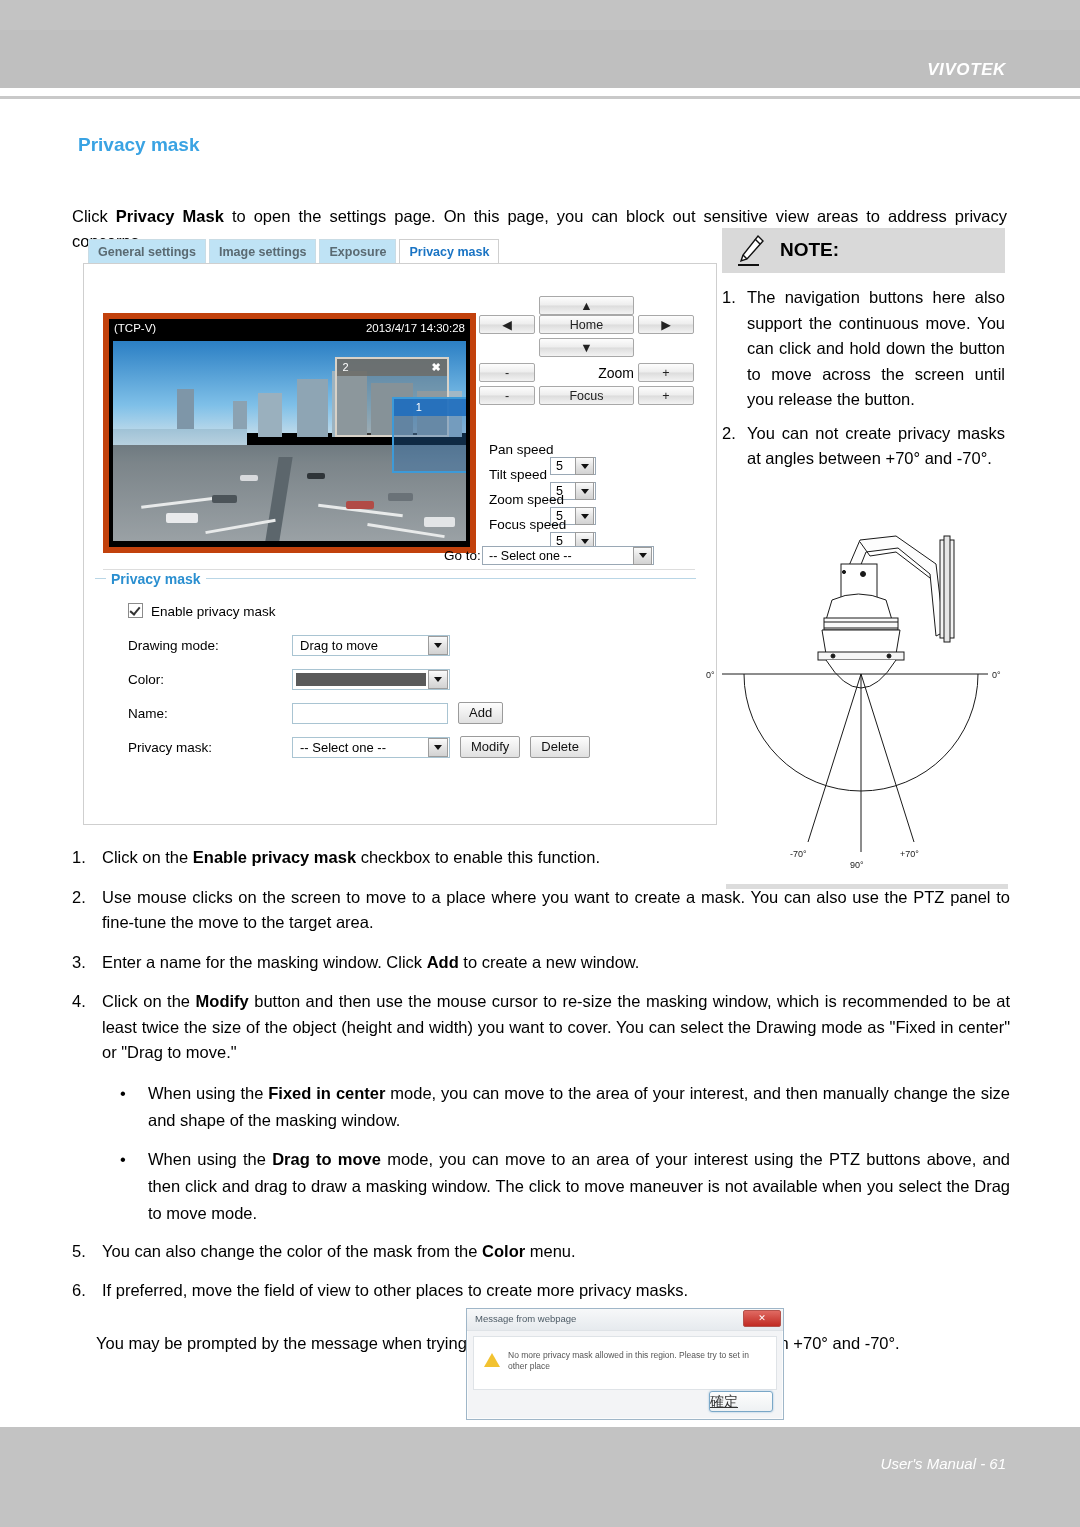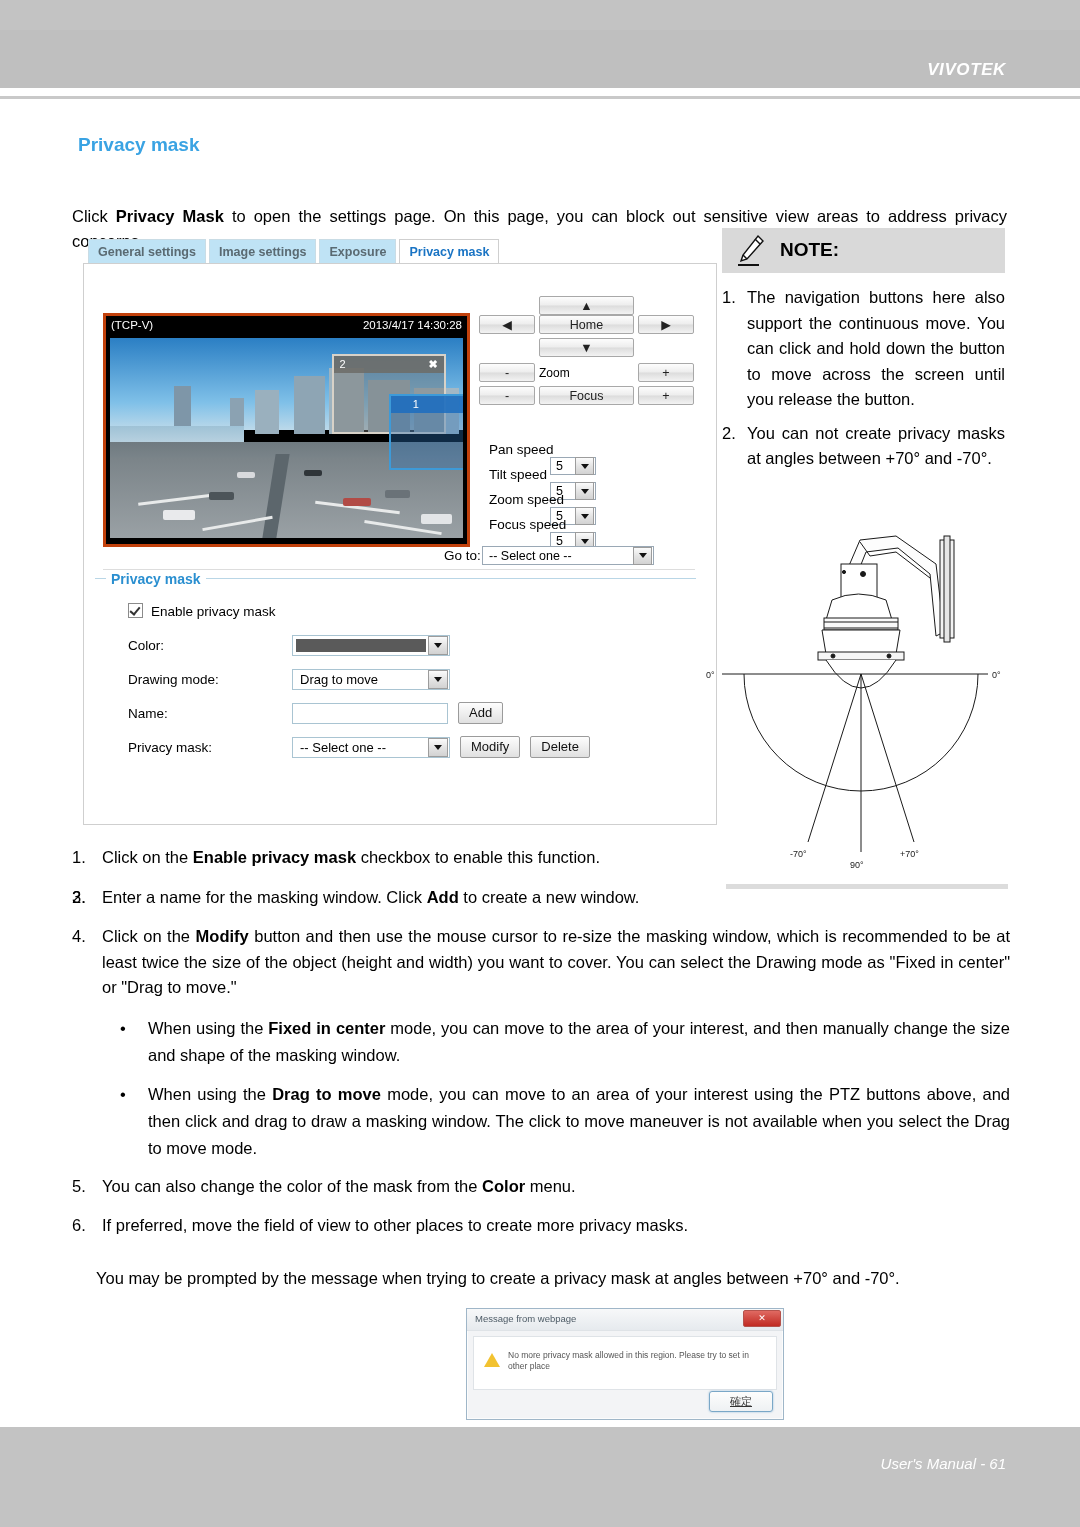--- a/index.html
+++ b/index.html
@@ -64,21 +64,21 @@
   
   .panel {
     position: absolute; left: 83px; top: 263px;
     width: 632px; height: 560px;
     border: 1px solid #cfcfcf; background: #ffffff;
   }
 
   
   .video {
     position: absolute; left: 19px; top: 49px; width: 361px; height: 228px;
-    background: #000; border: 3px solid #c2410c;
+    background: #000; border: 6px solid #c2410c;
   }
   .video-bar {
     position: absolute; left: 0; top: 0; width: 100%; height: 20px;
     background: #000; color: #fff; font-size: 11.5px;
   }
   .video-bar .lt { position: absolute; left: 5px; top: 3px; }
   .video-bar .rt { position: absolute; right: 5px; top: 3px; }
   .scene {
     position: absolute; left: 4px; top: 22px; right: 4px; bottom: 6px;
     overflow: hidden;
@@ -123,21 +123,21 @@
     background: linear-gradient(#fdfdfd, #ededed 48%, #dcdcdc 52%, #f3f3f3);
     border: 1px solid #a8a8a8; border-radius: 2px;
     font-size: 12.5px; color: #222; text-align: center;
     height: 19px; line-height: 18px; box-sizing: border-box;
   }
   .row { display: flex; align-items: center; margin-bottom: 4px; }
   .w-sm { width: 56px; }
   .w-md { width: 95px; }
   .spacer { width: 4px; }
   .ptz-center { display:flex; justify-content:center; }
-  .lbl-mid { width: 95px; text-align:left; font-size:12px; }
+  .lbl-mid { width: 95px; text-align:right; font-size:14px; }
 
   
   .speeds { position: absolute; left: 360px; top: 178px; width: 258px; font-size: 13.5px; }
   .srow { display:flex; align-items:center; height: 25px; flex-direction: column; }
   .srow .name { width: 168px; }
   .sel-num {
     width: 46px; height: 18px; border: 1px solid #9aa8b5; background:#fff;
     display:flex; align-items:center; box-sizing:border-box;
   }
   .sel-num span { flex:1; padding-left:5px; font-size:12.5px; }
@@ -261,21 +261,21 @@
     border-bottom:14px solid #f2c230;
   }
   .dlg-msg {
     position:absolute; left:34px; top:13px; right:8px;
     font-size:8.5px; line-height:11px; color:#555;
   }
   .dlg-btn {
     position:absolute; right:10px; bottom:7px; width:62px; height:19px;
     background: linear-gradient(#fdfdfd, #eef1f3);
     border: 1px solid #7aa7c7; border-radius: 3px;
-    font-size: 11px; text-align:center; line-height:18px; color:#333;
+    font-size: 14px; text-align:left; line-height:18px; color:#333;
     box-shadow: 0 0 2px rgba(120,170,210,0.8);
     text-decoration: underline;
   }
 </style>
 </head>
 <body>
 
 <div class="top-band">
   <div class="top-band-inner"></div>
   <div class="brand">VIVOTEK</div>
@@ -427,32 +427,32 @@
 <div class="fs-line"></div>
 <div class="fs-title">Privacy mask</div>
 
 <div class="form">
   <div class="frow">
     <label>
       <span class="chk"></span><span>Enable privacy mask</span>
     </label>
   </div>
   <div class="frow">
+    <div class="flabel">Drawing mode:</div>
+    <div class="dd">
+      <span>Drag to move</span>
+      <div class="arw">
+          <i class="caret"></i>
+        </div>
+    </div>
+  </div>
+  <div class="frow">
     <div class="flabel">Color:</div>
     <div class="dd">
       <div class="swatch" style="background: rgb(90, 90, 90);"></div>
-      <div class="arw">
-          <i class="caret"></i>
-        </div>
-    </div>
-  </div>
-  <div class="frow">
-    <div class="flabel">Drawing mode:</div>
-    <div class="dd">
-      <span>Drag to move</span>
       <div class="arw">
           <i class="caret"></i>
         </div>
     </div>
   </div>
   <div class="frow">
     <div class="flabel">Name:</div>
     <div class="txtbox"></div>
     <div class="pbtn">Add</div>
   </div>
@@ -537,21 +537,21 @@
 </div>
 
 <div class="thin-rule"></div>
 
 <div class="steps">
 
   <div class="step">
     <span class="n">1.</span><span>Click on the </span><b>Enable privacy mask</b><span> checkbox to enable this function.</span>
   </div>
   <div class="step">
-    <span class="n">2.</span>
+    <span class="n">2.</span><span>Use mouse clicks on the screen to move to a place where you want to create a mask. You can also use the PTZ panel to fine-tune the move to the target area.</span>
   </div>
   <div class="step">
     <span class="n">3.</span><span>Enter a name for the masking window. Click </span><b>Add</b><span> to create a new window.</span>
   </div>
   <div class="step">
     <span class="n">4.</span><span>Click on the </span><b>Modify</b><span> button and then use the mouse cursor to re-size the masking window, which is recommended to be at least twice the size of the object (height and width) you want to cover. You can select the Drawing mode as "Fixed in center" or "Drag to move."</span>
   </div>
 
   <div class="sub">
     <span class="d">•</span><span>When using the </span><b>Fixed in center</b><span> mode, you can move to the area of your interest, and then manually change the size and shape of the masking window.</span>

